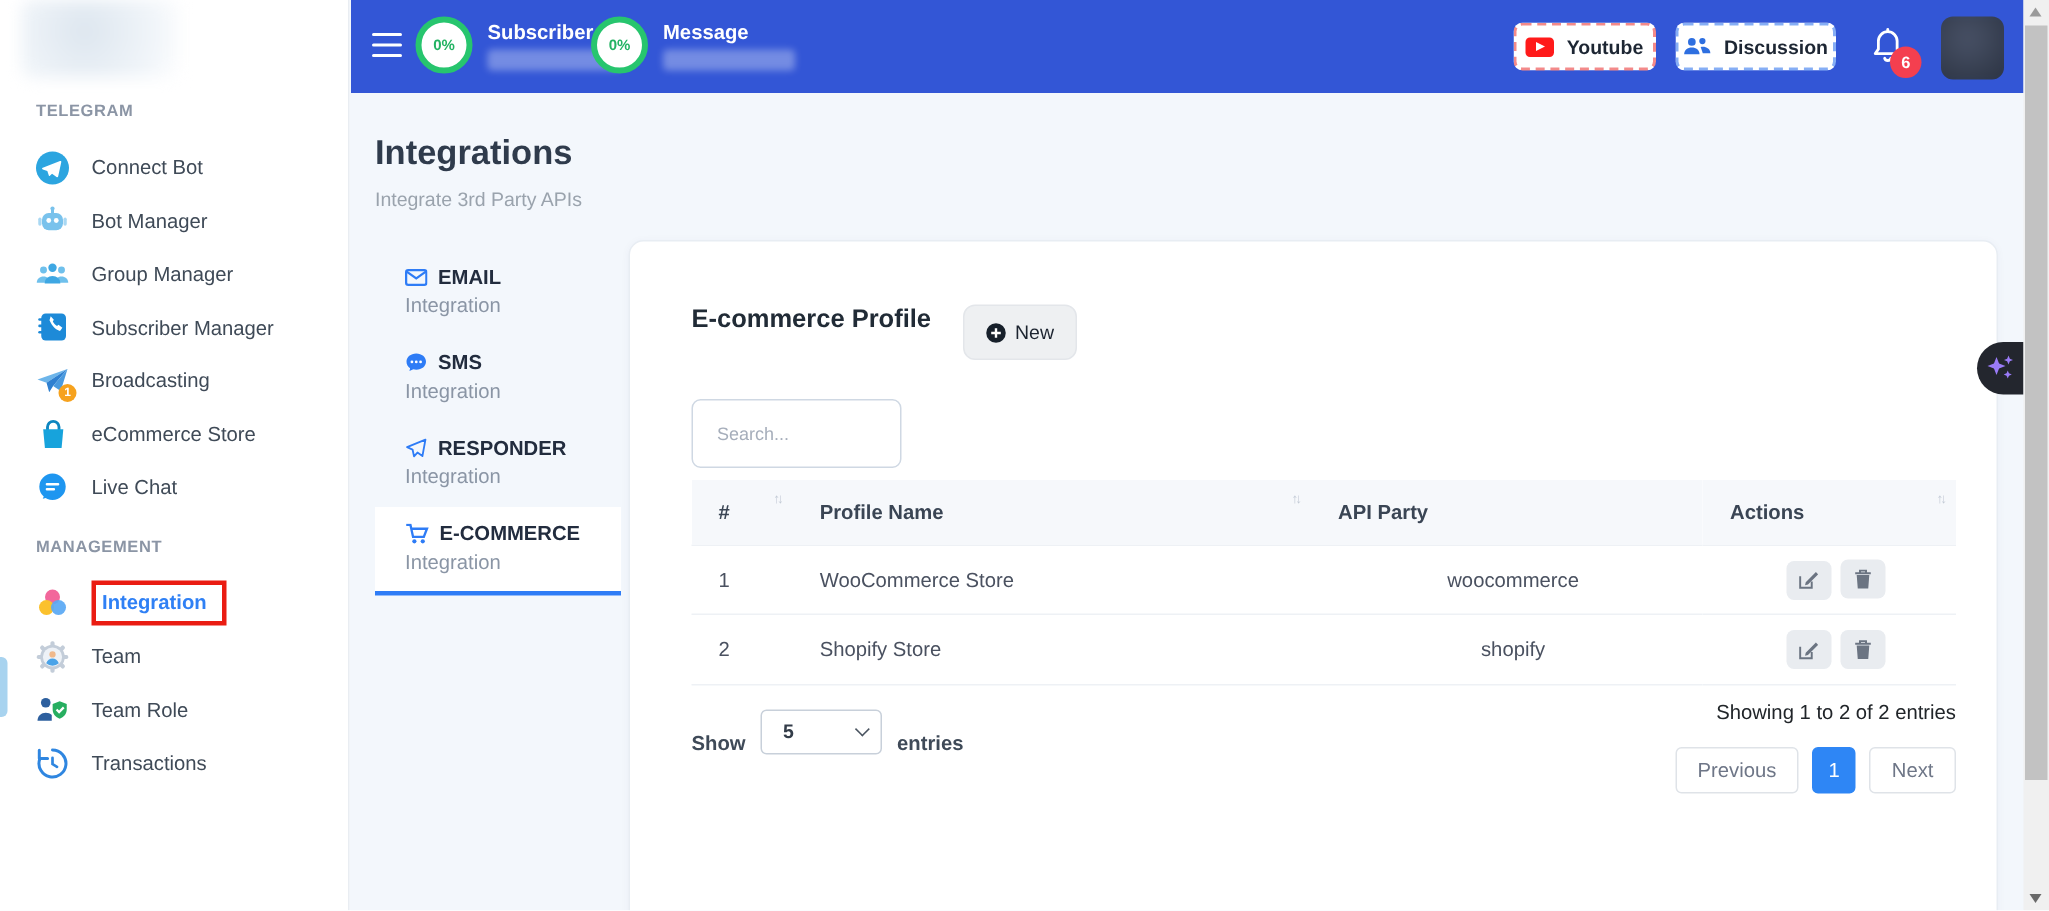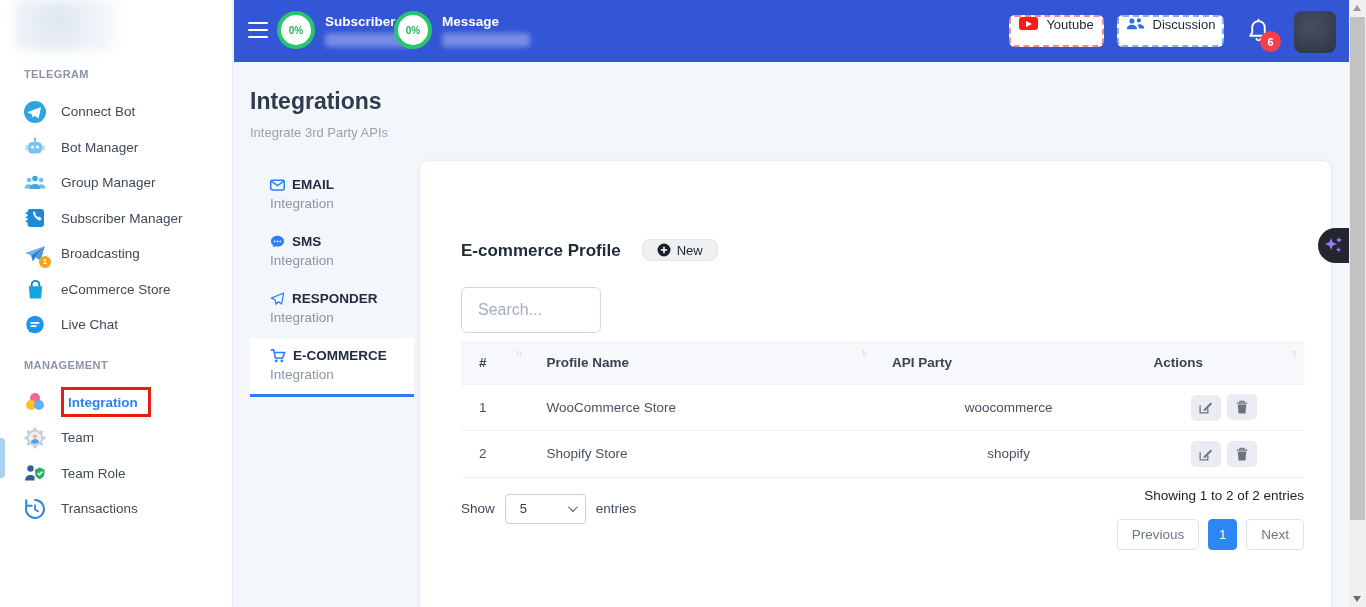--- a/index.html
+++ b/index.html
@@ -25,21 +25,21 @@
   
   .topbar { position:absolute; left:234px; top:0; width:1115px; height:62px; background:#3356d6; z-index:4; }
   .hamburger { position:absolute; left:14px; top:22px; width:20px; height:16px; display:flex; flex-direction:column; justify-content:space-between; cursor:pointer; }
   .hamburger span { display:block; width:20px; height:2.4px; background:#fff; border-radius:2px; }
   .stat { position:absolute; top:11px; display:flex; gap:10px; }
   .stat-ring { width:38px; height:38px; border-radius:50%; background:#fff; border:4px solid #27c56e; display:flex; align-items:center; justify-content:center; }
   .stat-pct { font-size:10px; font-weight:bold; color:#23b363; }
   .stat-texts { display:flex; flex-direction:column; gap:4px; padding-top:3px; }
   .stat-label { color:#fff; font-weight:bold; font-size:13.5px; }
   .stat-blur { width:88px; height:14px; border-radius:3px; background:rgba(255,255,255,.32); filter:blur(2.5px); }
-  .top-btn { position:absolute; top:15px; height:32px; background:#fff; border-radius:6px; display:flex; justify-content:center; gap:8px; cursor:pointer; font-size:13px; font-weight:normal; color:#1d2633; }
+  .top-btn { position:absolute; top:15px; height:32px; background:#fff; border-radius:6px; display:flex; align-items:center; justify-content:center; gap:8px; cursor:pointer; font-size:13px; font-weight:bold; color:#1d2633; }
   .btn-youtube { left:775px; width:95px; border:2px dashed #f38a8a; }
   .btn-discussion { left:883px; width:107px; border:2px dashed #86aef5; }
   .yt-icon { width:19px; height:13px; background:#ff1a1a; border-radius:3px; position:relative; }
   .yt-icon::after { content:""; position:absolute; left:7px; top:3.5px; border-left:6px solid #fff; border-top:3px solid transparent; border-bottom:3px solid transparent; }
   .bell-wrap { position:absolute; left:1013px; top:18px; width:34px; height:34px; cursor:pointer; }
   .bell-badge { position:absolute; left:13px; top:13px; width:21px; height:21px; border-radius:50%; background:#f43f4f; color:#fff; font-size:11px; font-weight:bold; display:flex; align-items:center; justify-content:center; }
   .avatar { position:absolute; left:1060px; top:11px; width:42px; height:42px; border-radius:8px; overflow:hidden; cursor:pointer; }
   .avatar-inner { width:100%; height:100%; background:radial-gradient(circle at 45% 40%, #4a5368 0%, #303848 60%, #272e3c 100%); filter:blur(4px); transform:scale(1.5); }
 
   
@@ -48,36 +48,36 @@
   .page-subtitle { position:absolute; left:16px; top:63px; font-size:13px; color:#9aa3ad; }
 
   .tabs { position:absolute; left:16px; top:105px; width:164px; }
   .tab { padding:10px 12px 12px 20px; margin-bottom:1px; cursor:pointer; }
   .tab-main { display:flex; align-items:center; gap:7px; }
   .tab-name { font-size:13.5px; font-weight:bold; color:#222c3e; }
   .tab-sub { font-size:13.5px; color:#8a95a5; margin-top:4px; }
   .tab.active { background:#fff; border-bottom:3px solid #2e7cf6; }
 
   .card { position:absolute; left:185px; top:98px; width:913px; height:470px; background:#fff; border:1px solid #e8edf3; border-radius:10px 10px 0 0; box-shadow:0 1px 6px rgba(40,60,100,.04); padding:42px 27px 0 41px; }
-  .card-title-row { display:flex; align-items:flex-end; gap:21px;margin-top:36px; }
+  .card-title-row { display:flex; align-items:flex-start; gap:21px; }
   .card-title { font-size:17px; font-weight:bold; color:#212b36; }
-  .new-btn { height:22px; width:76px; background:#eef0f2; border:1px solid #e3e6ea; border-radius:8px; display:flex; align-items:center; justify-content:center; gap:6px; font-size:13px; color:#1c2430; cursor:pointer; }
-  .search-input { margin-top:26px; width:140px; height:46px; border:1px solid #cfd8e3; border-radius:6px; padding:0 16px; font-size:16px; color:#3c4654; outline:none; font-family:"Liberation Sans",sans-serif; }
+  .new-btn { height:37px; width:76px; background:#eef0f2; border:1px solid #e3e6ea; border-radius:8px; display:flex; align-items:center; justify-content:center; gap:6px; font-size:13px; color:#1c2430; cursor:pointer; }
+  .search-input { margin-top:26px; width:140px; height:46px; border:1px solid #cfd8e3; border-radius:6px; padding:0 16px; font-size:12px; color:#3c4654; outline:none; font-family:"Liberation Sans",sans-serif; }
   .search-input::placeholder { color:#a6aebb; }
 
   table.grid { width:100%; border-collapse:collapse; margin-top:8px; table-layout:fixed; }
   table.grid th { background:#f6f8fb; height:43px; font-size:13.5px; font-weight:bold; color:#3a4554; text-align:left; padding:0 10px 0 18px; position:relative; }
   table.grid td { height:46.5px; font-size:13.5px; color:#4a5160; padding:0 10px 0 18px; border-top:1px solid #eef1f5; }
   table.grid tr.row-last td { border-bottom:1px solid #eef1f5; }
   .col-num { width:8%; } .col-profile { width:41%; } .col-api { width:31%; text-align:center; } .col-actions { width:20%; text-align:center; }
   .sort-glyph { position:absolute; right:8px; top:7px; font-size:9px; color:#c3cbd6; letter-spacing:-2px; font-weight:normal; }
   .action-btn { display:inline-flex; align-items:center; justify-content:center; width:30px; height:26px; background:#e9ecf0; border:none; border-radius:5px; margin:0 3px; cursor:pointer; }
 
   .table-footer { display:flex; justify-content:space-between; margin-top:16px; }
-  .show-group { display:flex; align-items:center; gap:10px; font-size:13.5px; color:#3f4a58; height:30px; }
+  .show-group { display:flex; align-items:flex-end; gap:10px; font-size:13.5px; color:#3f4a58; height:30px;font-weight:bold; }
   .select-box { width:81px; height:30px; border:1px solid #c8d0da; border-radius:4px; display:flex; align-items:center; justify-content:space-between; padding:0 10px 0 14px; font-size:13px; color:#333c49; cursor:pointer; background:#fff; }
   .caret { width:7px; height:7px; border-right:1.6px solid #4a5460; border-bottom:1.6px solid #4a5460; transform:rotate(45deg) translateY(-2px); }
   .footer-right { display:flex; flex-direction:column; align-items:flex-end; }
   .summary { font-size:13.5px; color:#212529; margin-top:-6px; }
   .pagination { display:flex; gap:9px; margin-top:16px; }
   .page-btn { height:31px; border:1px solid #dfe3e8; background:#fff; border-radius:4px; font-size:13.5px; color:#6e7687; display:flex; align-items:center; justify-content:center; padding:0 14px; cursor:pointer; font-family:"Liberation Sans",sans-serif; }
   .page-btn.active { background:#2e86f5; border-color:#2e86f5; color:#fff; width:29px; padding:0; }
 
   
   .ai-fab { position:absolute; left:1318px; top:228px; width:31px; height:35px; background:#23262e; border-radius:18px 0 0 18px; z-index:6; cursor:pointer; display:flex; align-items:center; justify-content:center; }

